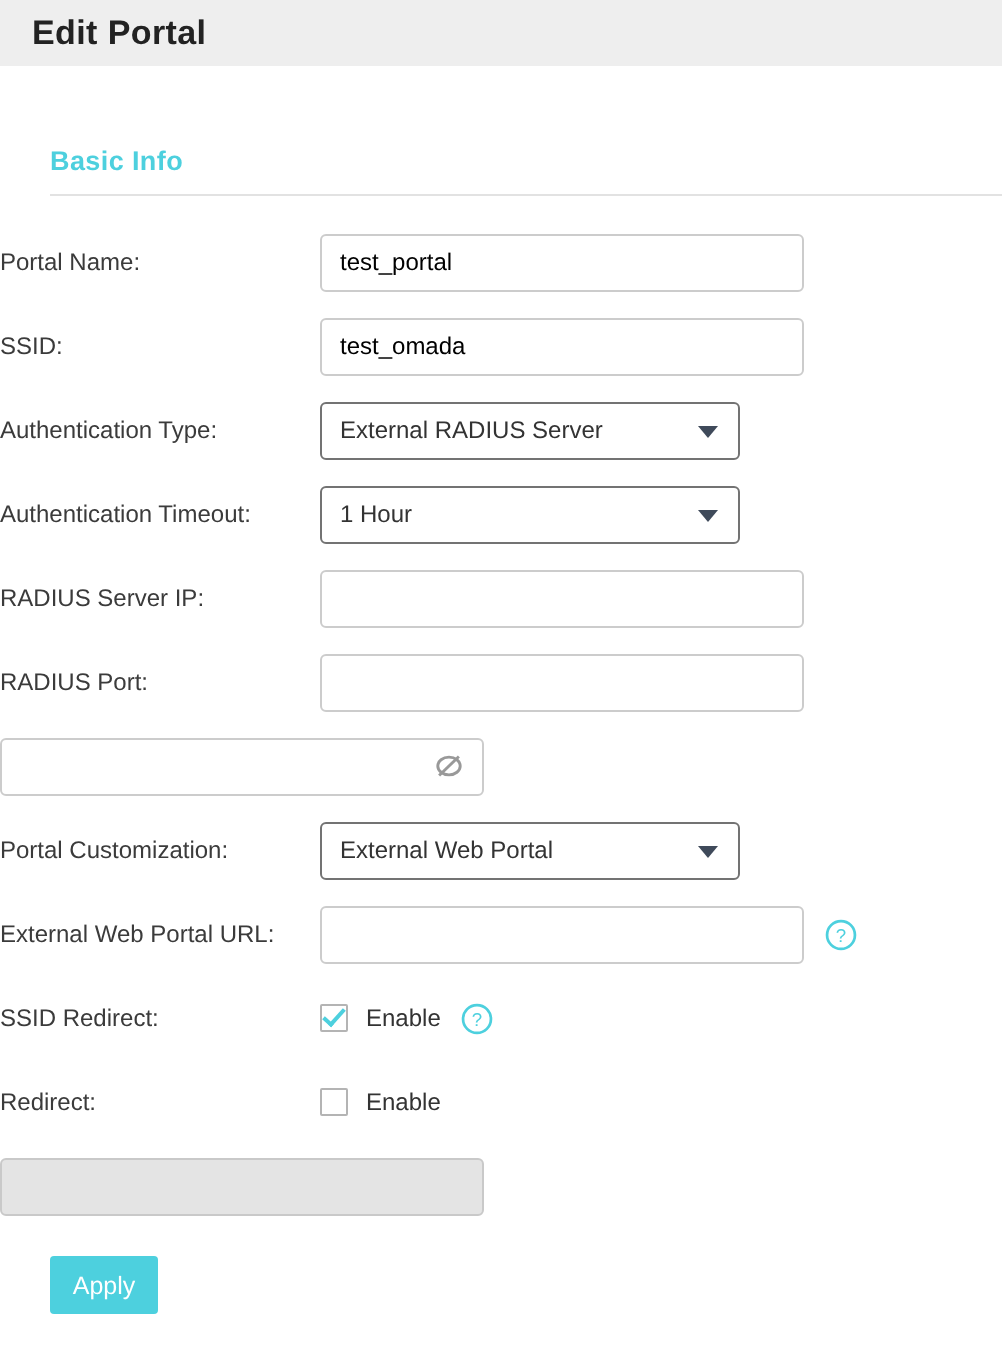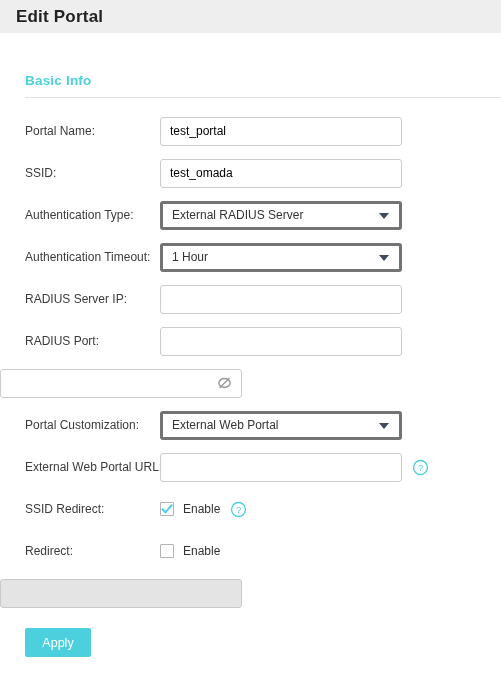--- a/index.html
+++ b/index.html
@@ -57,21 +57,20 @@
     margin-top: 12px;
   }
   .row {
     height: 42px;
     display: flex;
     align-items: center;
     position: relative;
   }
   .row-label {
     width: 160px;
-    padding-left: 25px;
     box-sizing: border-box;
     font-size: 12px;
     color: #3b3b3b;
     white-space: nowrap;
   }
 
   
   .control {
     position: relative;
     width: 242px;
@@ -92,24 +91,24 @@
     outline: none;
     display: flex;
     align-items: center;
   }
   .textbox.disabled {
     background: #e4e4e4;
     border-color: #c9c9c9;
     color: #888888;
   }
   .select {
-    width: 242px;
+    width: 210px;
     height: 29px;
     box-sizing: border-box;
-    border: 3px solid #737373;
+    border: 1px solid #737373;
     border-radius: 3px;
     background: #ffffff;
     font-size: 12px;
     color: #333333;
     padding: 0 26px 0 9px;
     display: flex;
     align-items: center;
     position: relative;
     cursor: pointer;
   }
@@ -178,21 +177,21 @@
     color: #333333;
     white-space: nowrap;
   }
 
   
   .apply-row {
     margin-top: 14px;
     padding-left: 25px;
   }
   .apply-btn {
-    width: 66px;
+    width: 54px;
     height: 29px;
     background: #4dd0de;
     color: #ffffff;
     border: none;
     border-radius: 2px;
     font-family: "Liberation Sans", sans-serif;
     font-size: 12.5px;
     cursor: pointer;
     display: flex;
     align-items: center;

